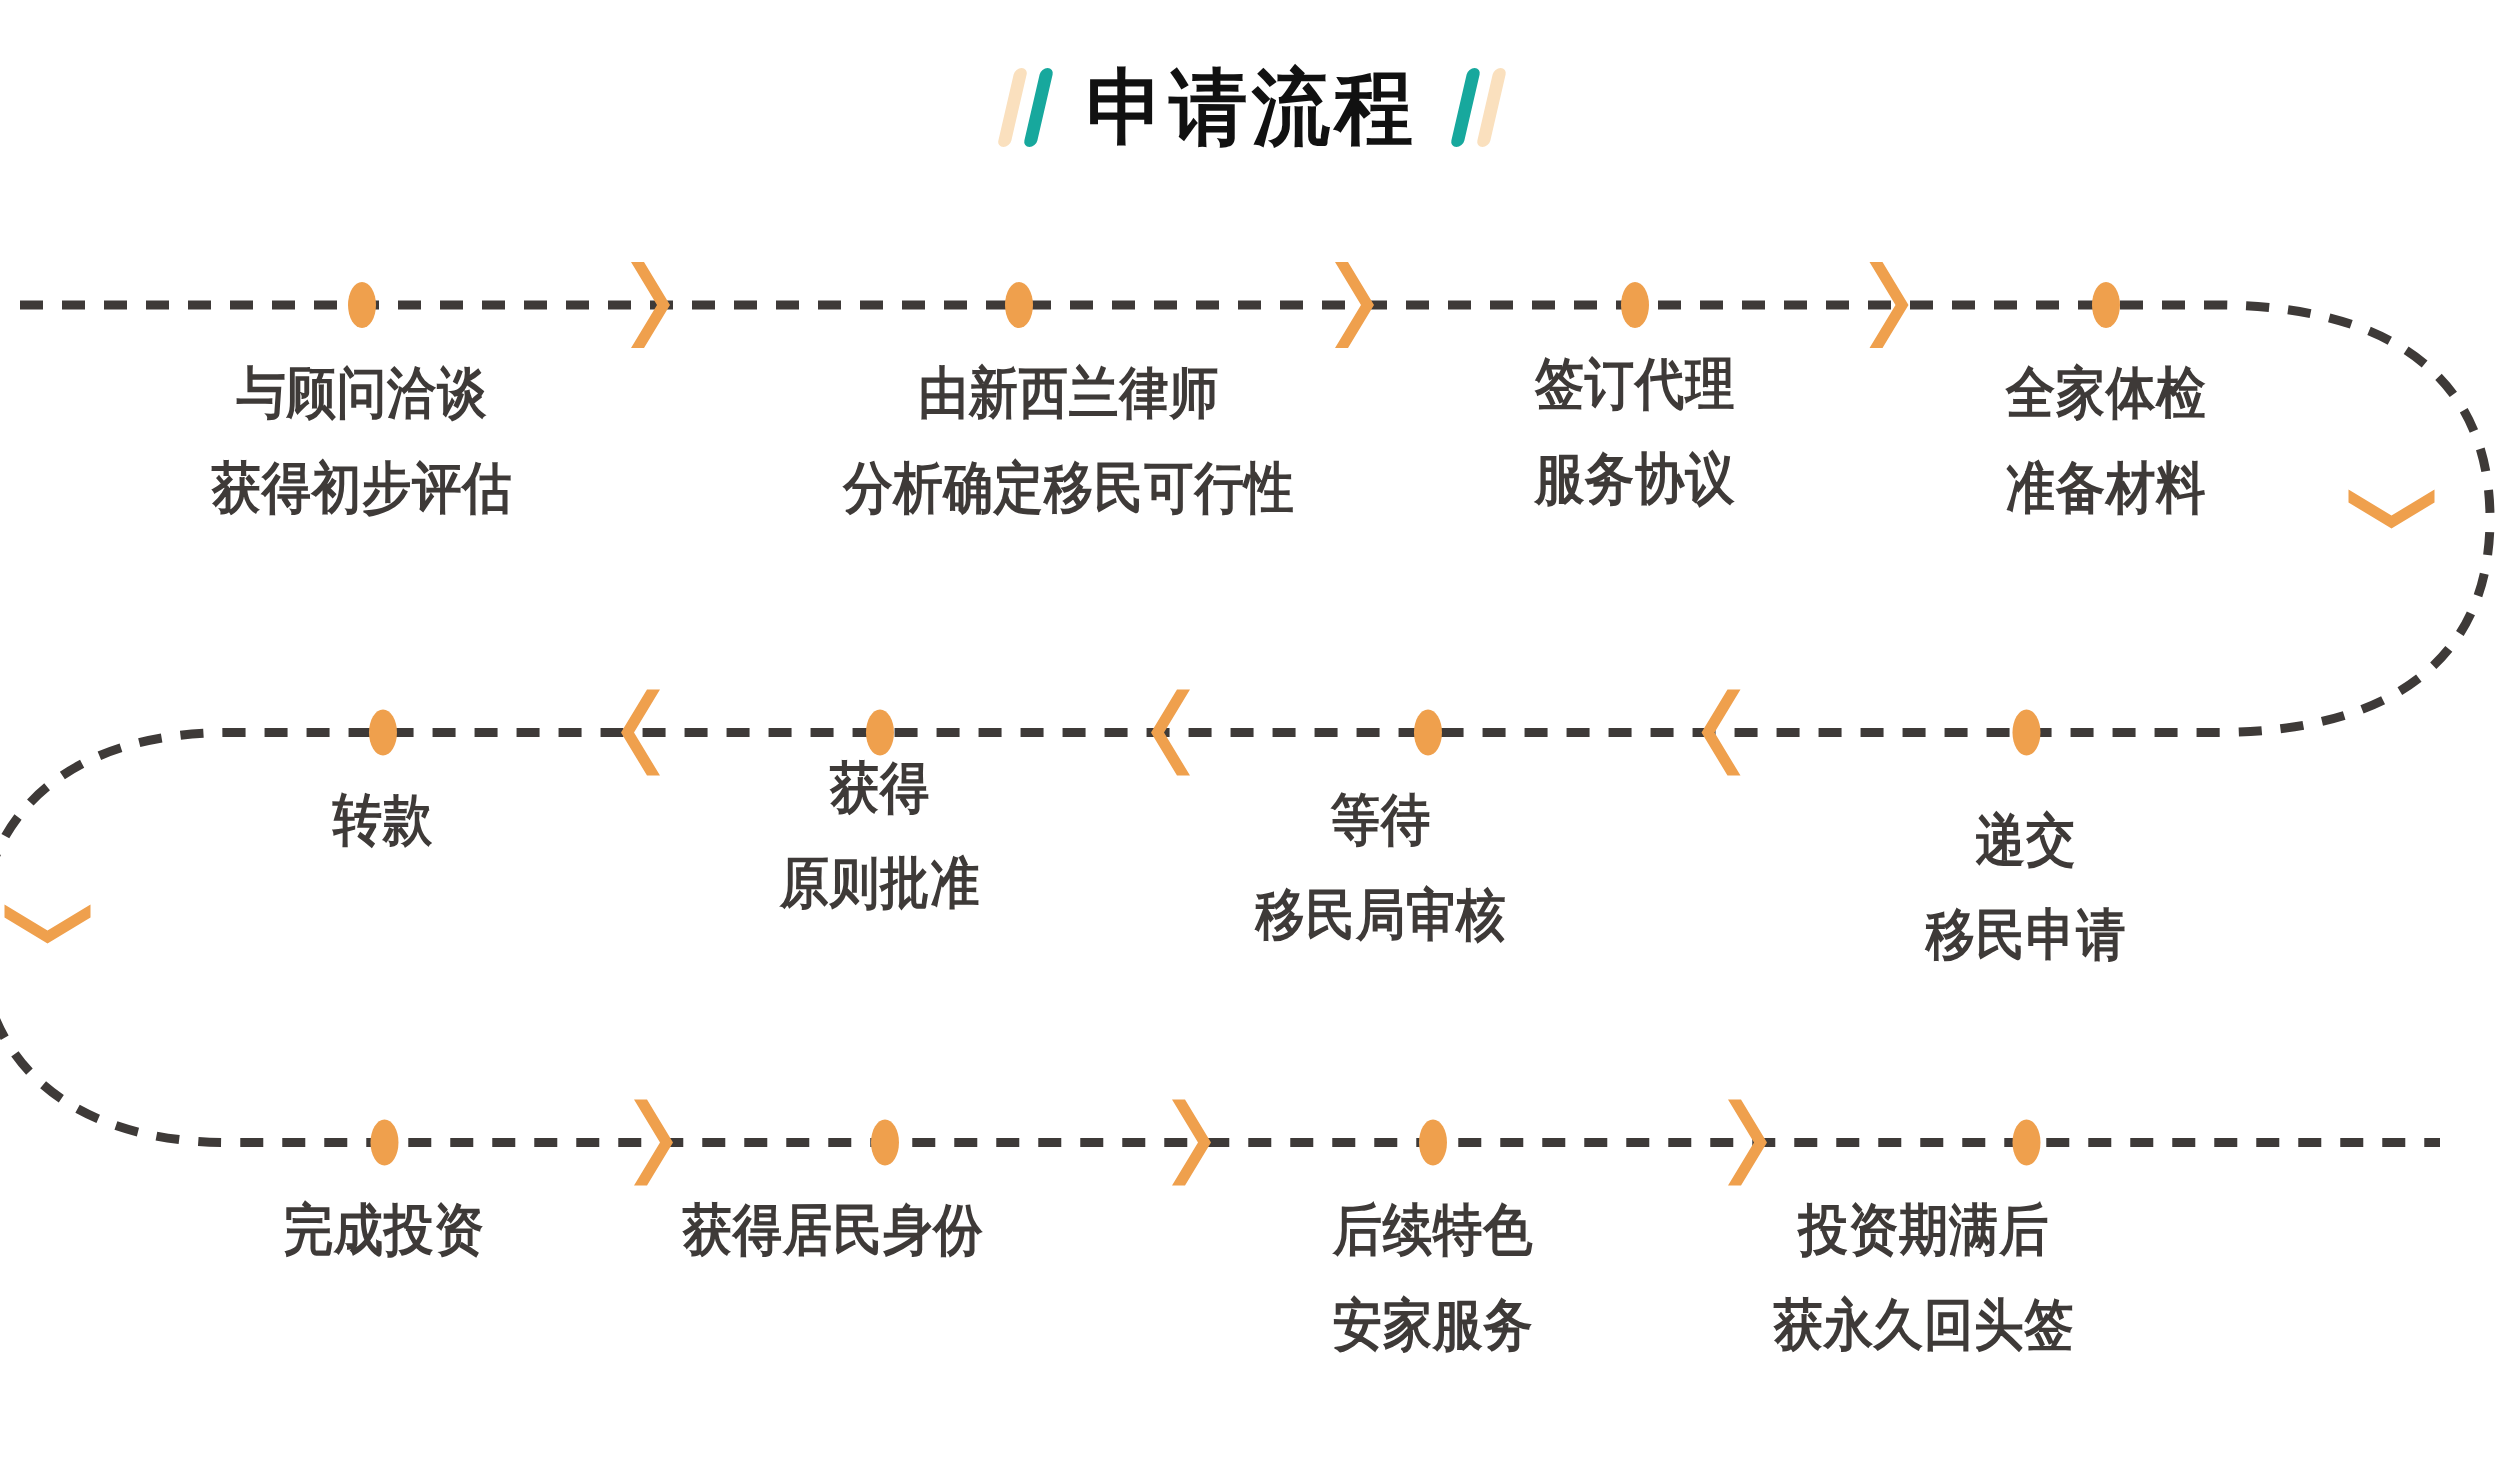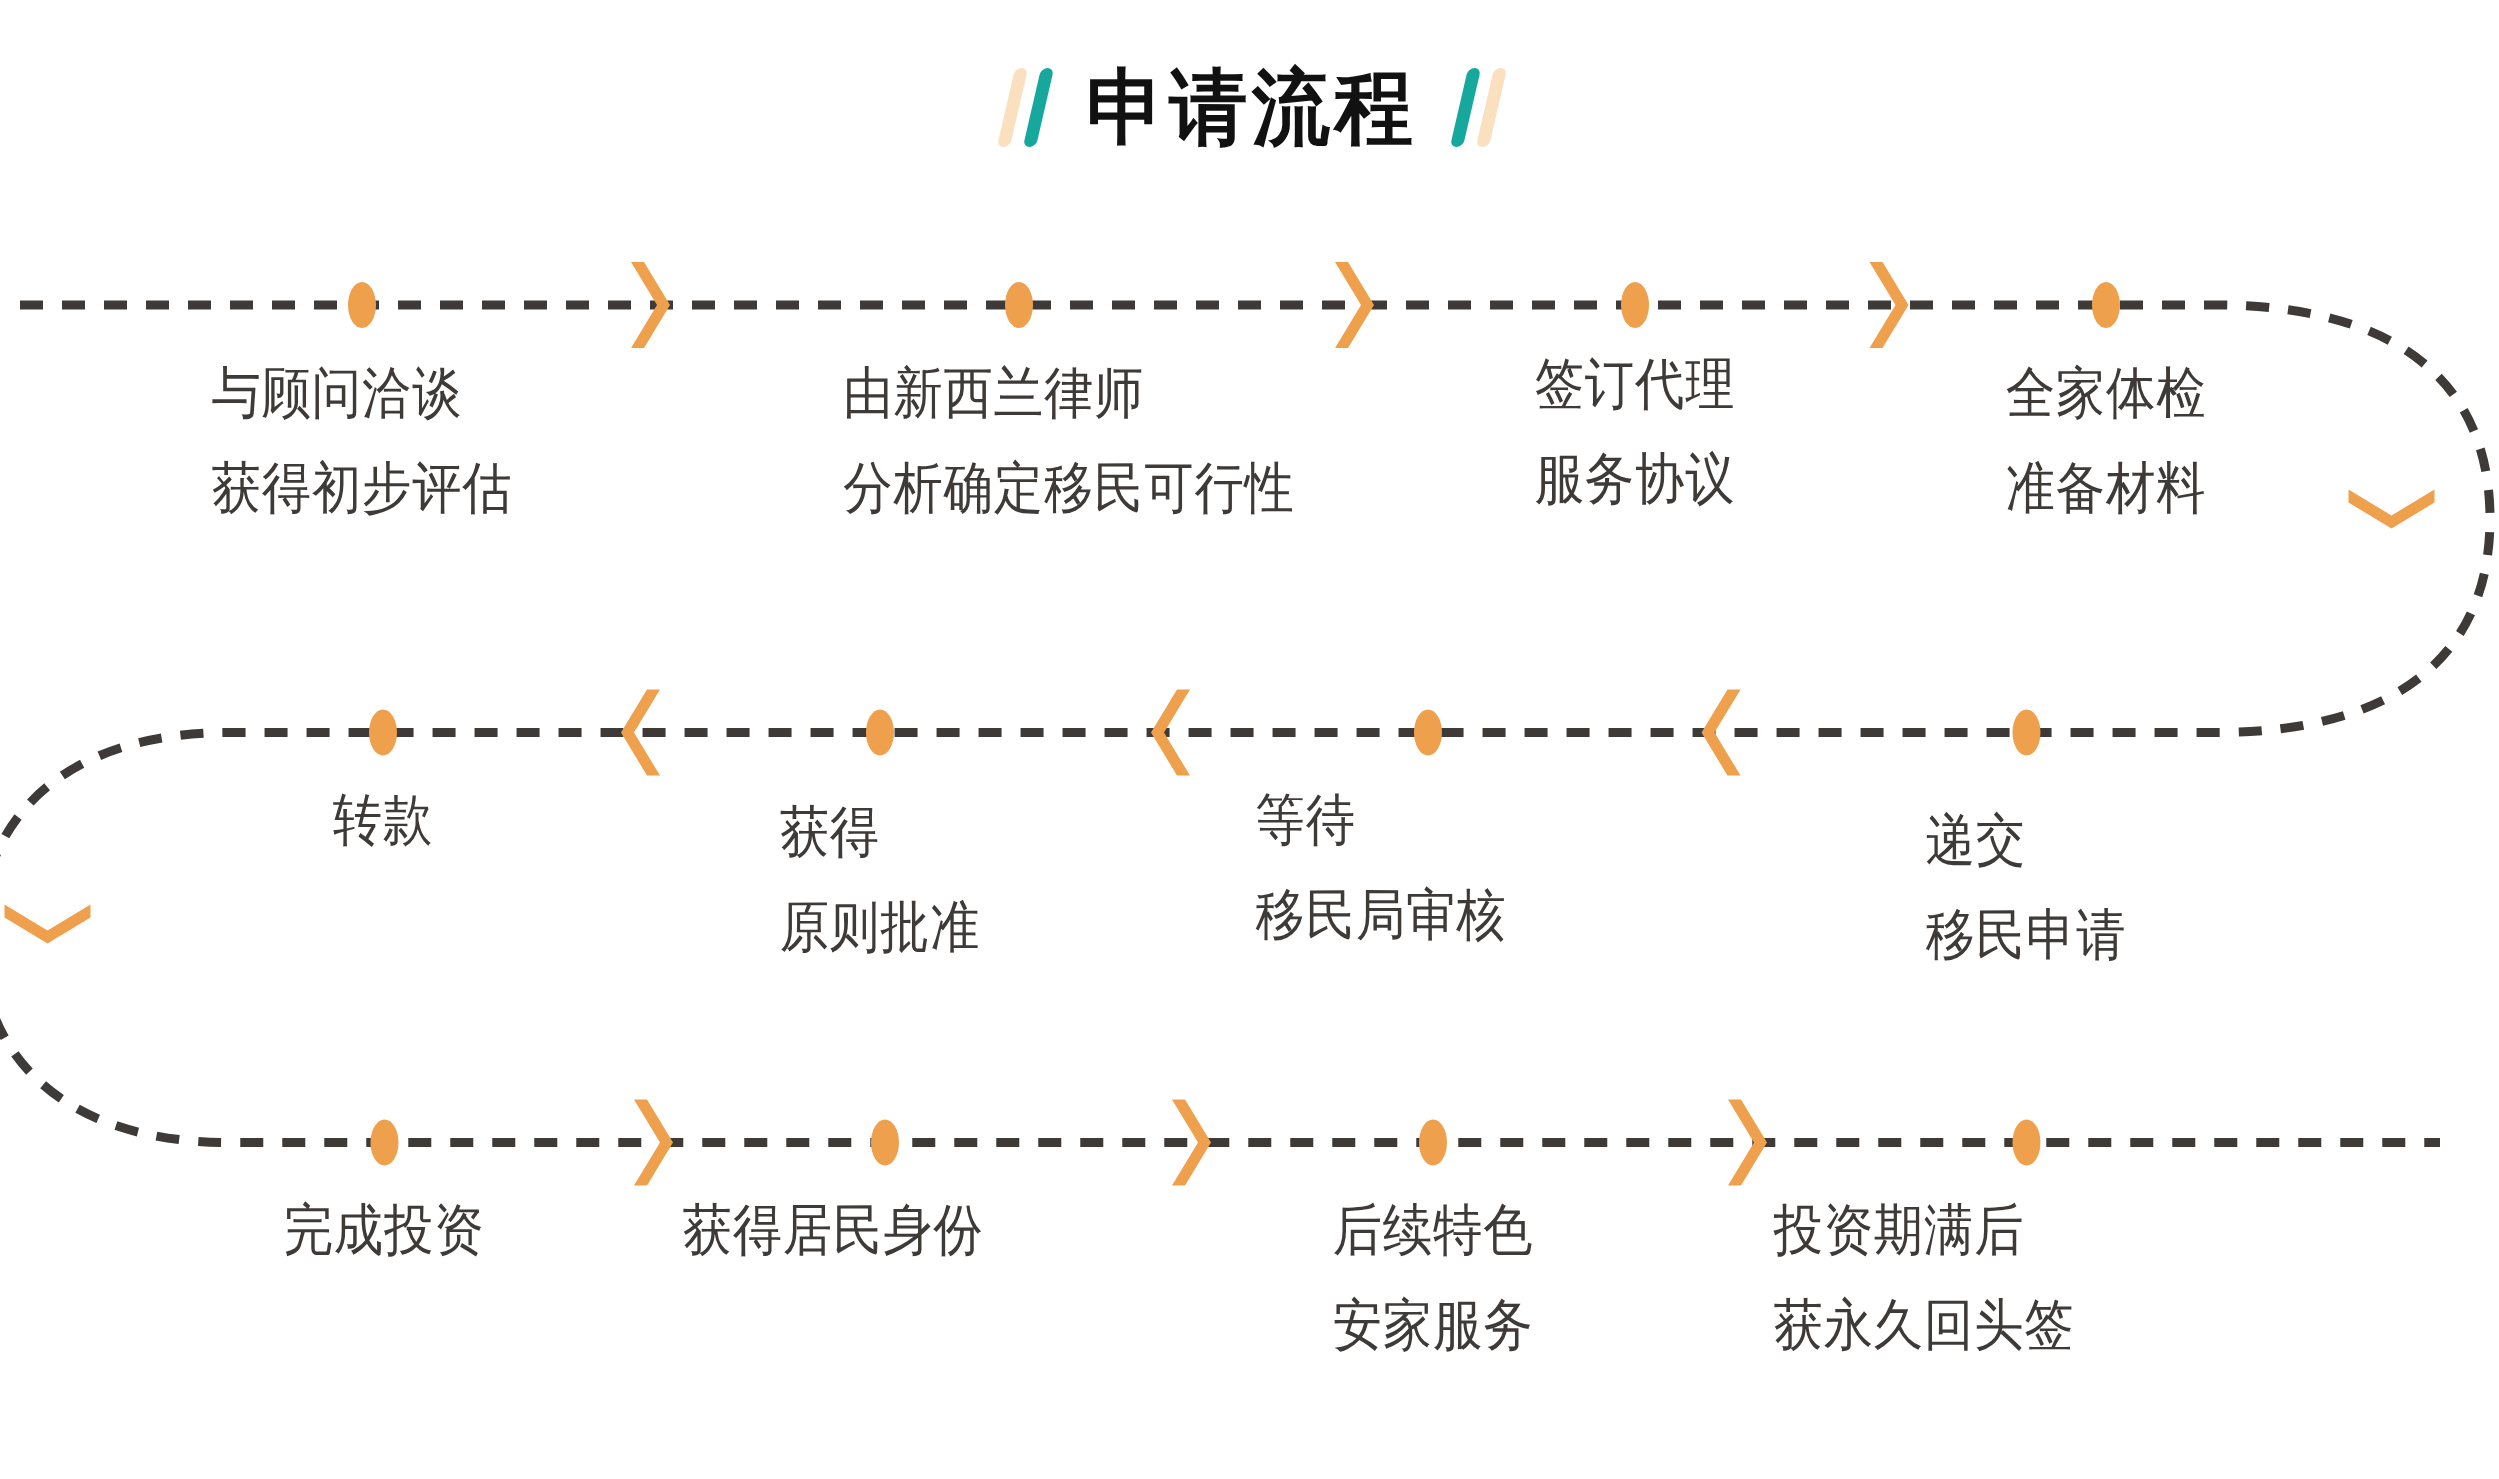--- a/index.html
+++ b/index.html
@@ -49,24 +49,25 @@
     position:absolute;
     left:0;top:0;
     width:2504px;height:1480px;
     pointer-events:none;
   }
 
   
   .step-label{
     position:absolute;
     transform:translateX(-50%);
+    text-align:center;
     color:#3E3A38;
     font-size:56px;
     line-height:95px;
-    font-weight:400;
+    font-weight:700;
     white-space:nowrap;
     letter-spacing:1px;
   }
   .step-label .ln{display:block;transform:scaleX(.88);}
 </style>
 </head>
 <body>
 
 <div id="root">
 
@@ -133,21 +134,21 @@
         <span class="ln">准备材料</span>
       </div>
       <div class="step-label" style="left: 2026px; top: 792px;">
         <span class="ln">递交</span>
         <span class="ln">移民申请</span>
       </div>
       <div class="step-label" style="left: 1381px; top: 772px;">
         <span class="ln">等待</span>
         <span class="ln">移民局审核</span>
       </div>
-      <div class="step-label" style="left: 880px; top: 784px;">
+      <div class="step-label" style="left: 880px; top: 740px;">
         <span class="ln">获得</span>
         <span class="ln">原则批准</span>
       </div>
       <div class="step-label" style="left: 383px; top: 772px;">
         <span class="ln">转款</span>
       </div>
       <div class="step-label" style="left: 384px; top: 1182px;">
         <span class="ln">完成投资</span>
       </div>
       <div class="step-label" style="left: 833px; top: 1182px;">

